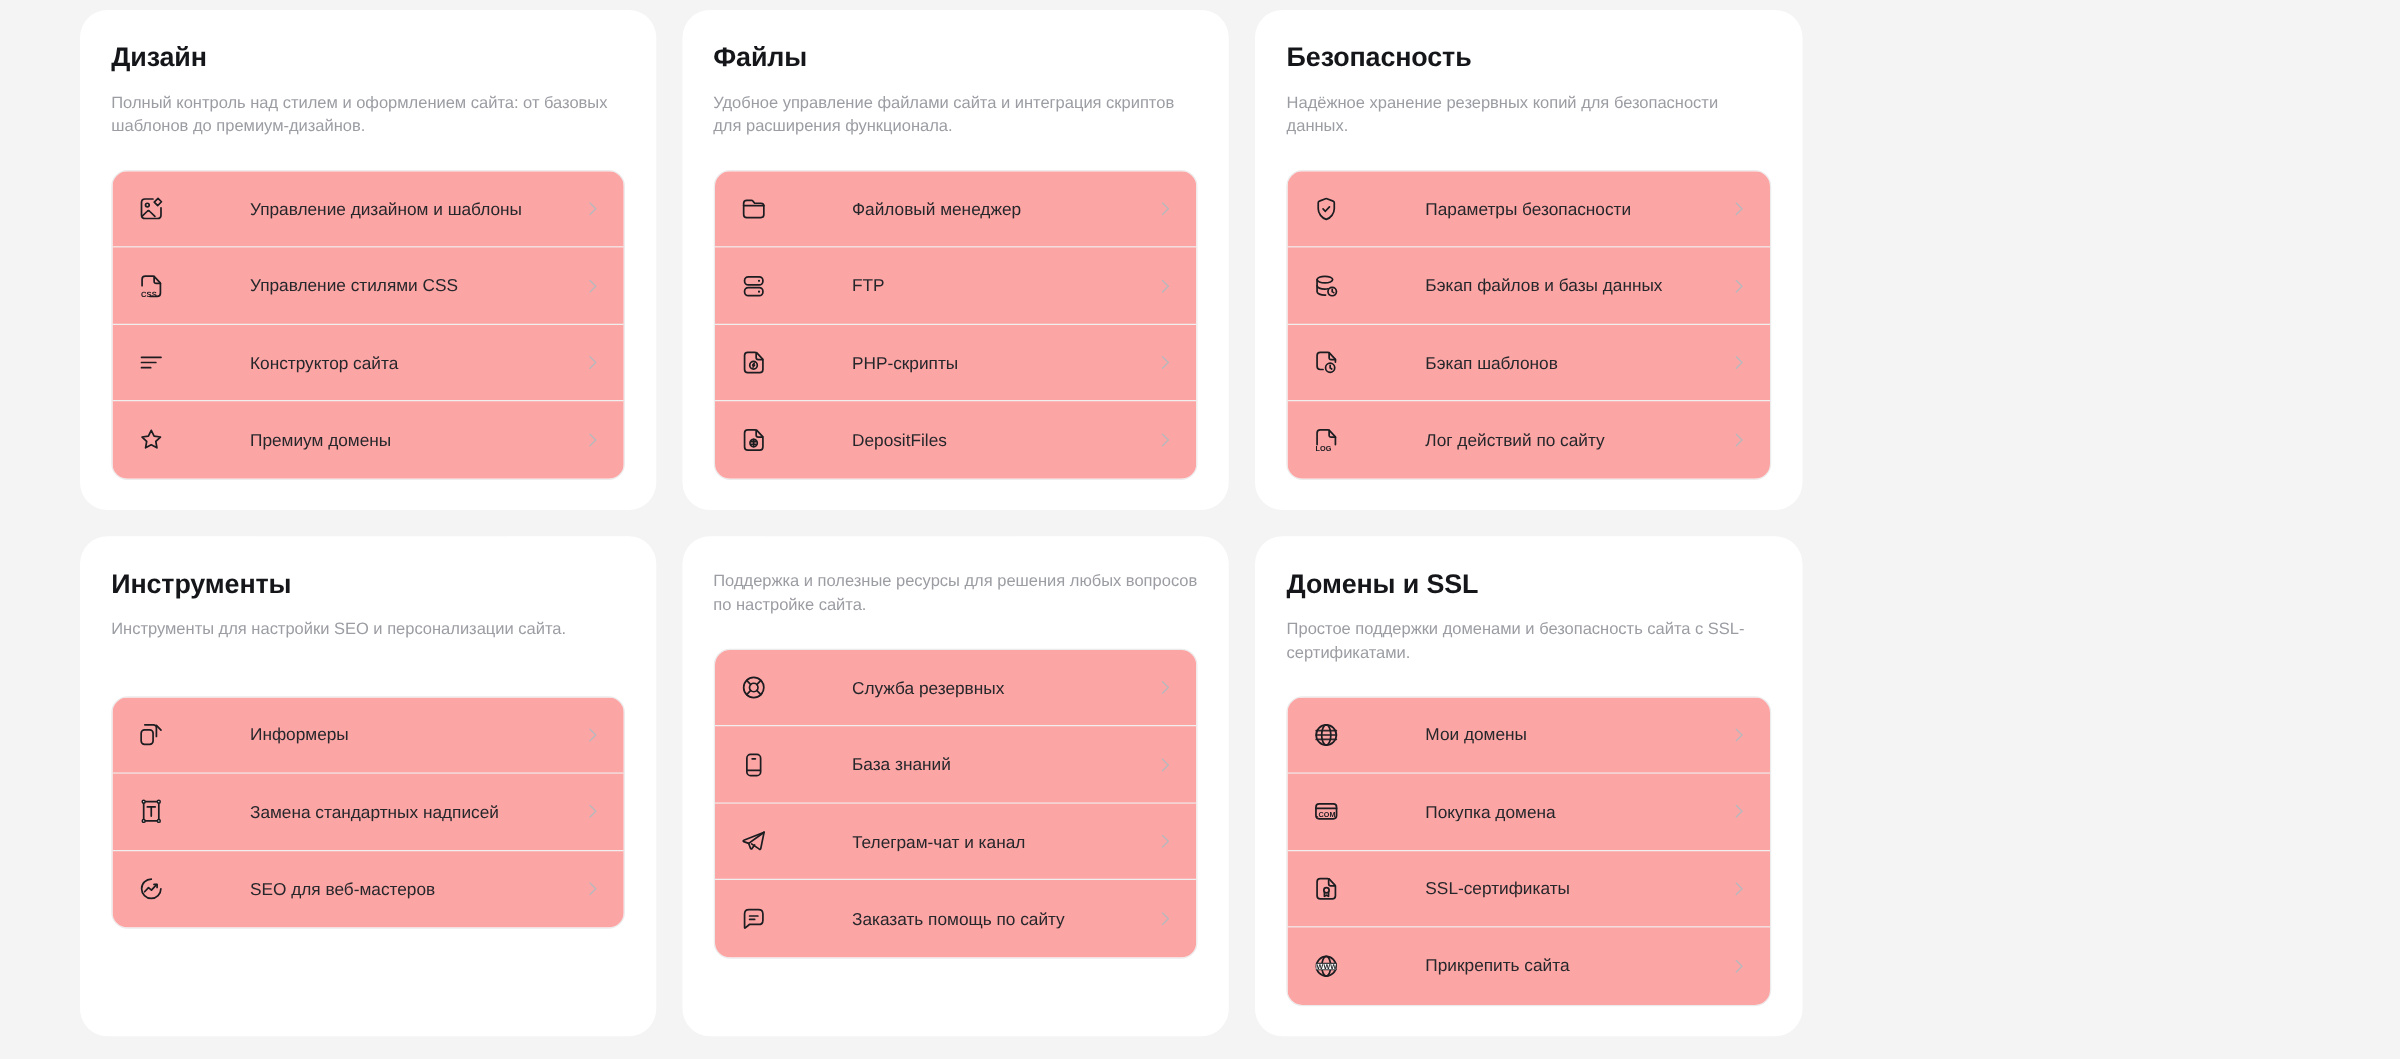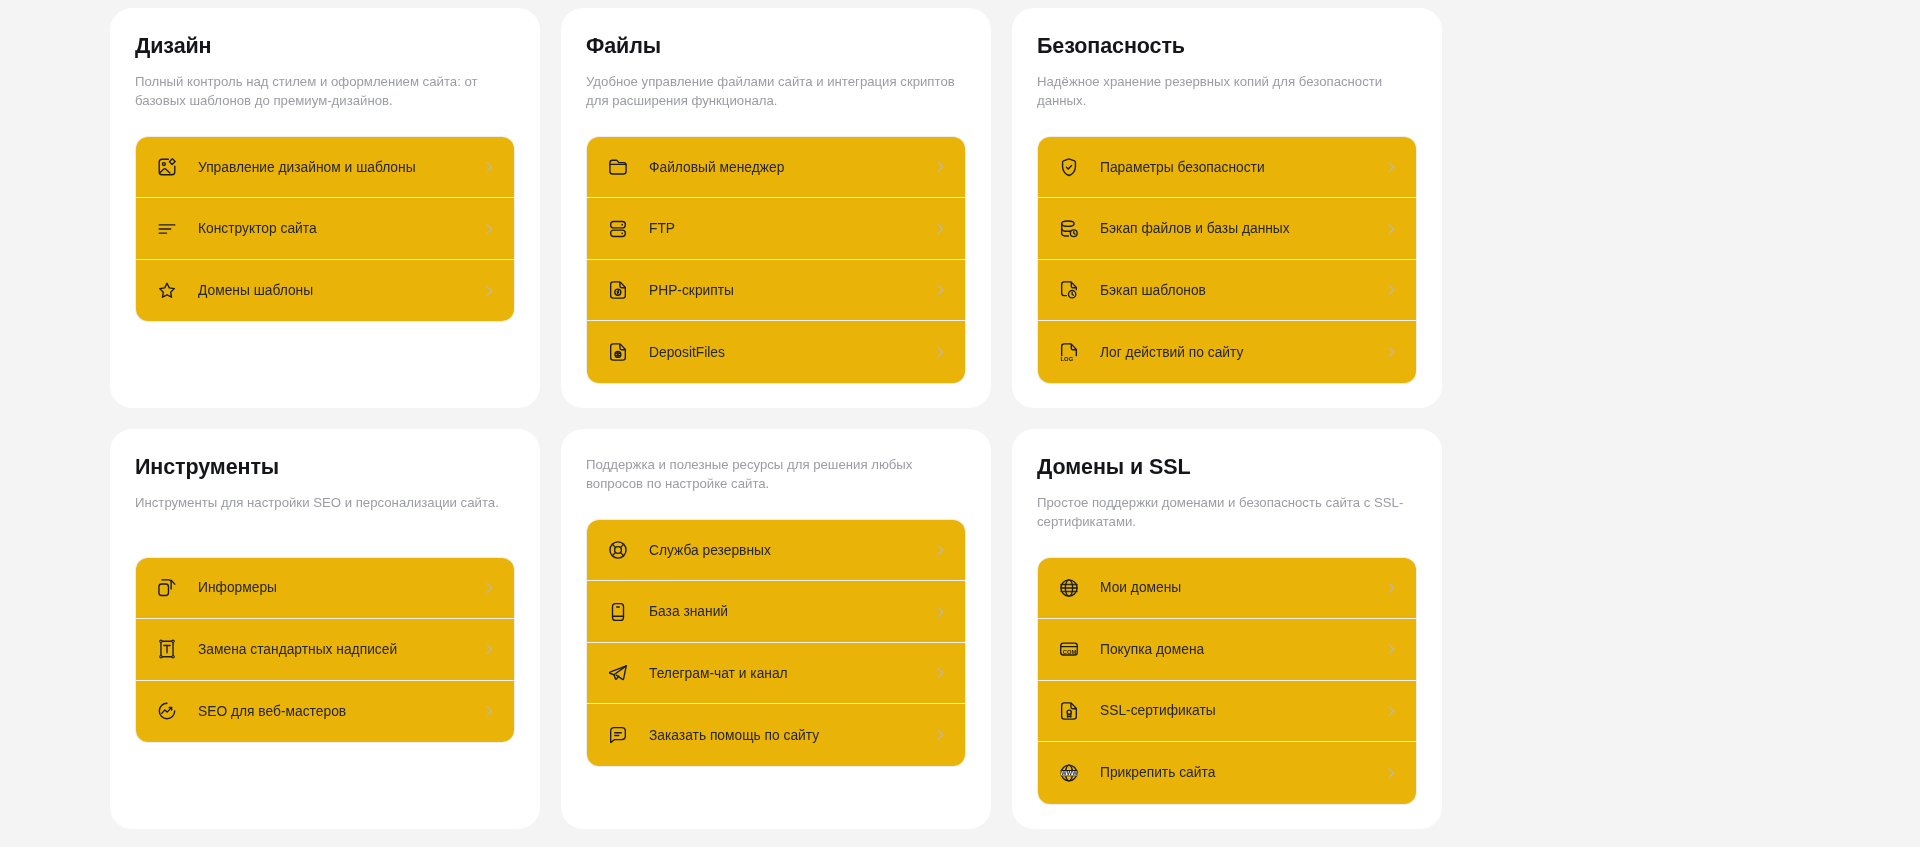--- a/index.html
+++ b/index.html
@@ -11,21 +11,21 @@
     height: 847px;
     background: #f4f4f5;
     font-family: "Liberation Sans", "DejaVu Sans", sans-serif;
     -webkit-font-smoothing: antialiased;
   }
 
   .page {
     width: 1552px;
     min-height: 847px;
     background: #f4f4f5;
-    padding: 8px 110px 0 110px;
+    padding: 8px 110px 0 64px;
   }
 
   .grid {
     display: grid;
     grid-template-columns: repeat(3, 1fr);
     column-gap: 21px;
     row-gap: 21px;
   }
 
   .card {
@@ -62,21 +62,22 @@
     background: #fff;
   }
 
   .row {
     display: flex;
     align-items: center;
     height: 61.5px;
     padding: 0 17px 0 20px;
     border-bottom: 1px solid #efeff0;
     cursor: pointer;
-    background: #eab308;
+    background: #fca5a5;
+    gap: 48px;
   }
   .row:last-child { border-bottom: none; }
 
   .row-icon {
     width: 22px;
     height: 22px;
     flex: 0 0 22px;
     display: flex;
     align-items: center;
     justify-content: center;
@@ -126,39 +127,55 @@
         <span class="row-label">Управление дизайном и шаблоны</span>
         <span class="row-chevron">
               <svg width="16" height="16" viewBox="0 0 24 24">
                 <path d="M9 5l7 7-7 7" stroke="currentColor" fill="none" stroke-width="1.6" stroke-linecap="round" stroke-linejoin="round"></path>
               </svg>
             </span>
       </div>
       <div class="row">
         <span class="row-icon">
               <svg width="22" height="22" viewBox="0 0 24 24">
+                <path stroke="currentColor" fill="none" stroke-width="1.5" stroke-linecap="round" stroke-linejoin="round" d="M20 9.5V18c0 1.8-1 2.8-2.8 2.8h-6.4"></path>
+                <path stroke="currentColor" fill="none" stroke-width="1.5" stroke-linecap="round" stroke-linejoin="round" d="M20 9.5h-3.6c-1.3 0-1.9-.6-1.9-1.9V4c0-.5-.4-.9-.9-.9H6.8C5 3.1 4 4.1 4 5.9v5.6"></path>
+                <path stroke="currentColor" fill="none" stroke-width="1.5" stroke-linecap="round" stroke-linejoin="round" d="M14.5 3.4l5.3 5.6"></path>
+                <text x="3" y="21.4" font-size="6.6" font-weight="700" fill="currentColor" font-family="Liberation Sans, sans-serif" letter-spacing="0.1">CSS</text>
+              </svg>
+            </span>
+        <span class="row-label">Управление стилями CSS</span>
+        <span class="row-chevron">
+              <svg width="16" height="16" viewBox="0 0 24 24">
+                <path d="M9 5l7 7-7 7" stroke="currentColor" fill="none" stroke-width="1.6" stroke-linecap="round" stroke-linejoin="round"></path>
+              </svg>
+            </span>
+      </div>
+      <div class="row">
+        <span class="row-icon">
+              <svg width="22" height="22" viewBox="0 0 24 24">
                 <path stroke="currentColor" fill="none" stroke-width="1.5" stroke-linecap="round" stroke-linejoin="round" d="M3.5 7.5h17"></path>
                 <path stroke="currentColor" fill="none" stroke-width="1.5" stroke-linecap="round" stroke-linejoin="round" d="M3.5 12h12.5"></path>
                 <path stroke="currentColor" fill="none" stroke-width="1.5" stroke-linecap="round" stroke-linejoin="round" d="M3.5 16.5h8"></path>
               </svg>
             </span>
         <span class="row-label">Конструктор сайта</span>
         <span class="row-chevron">
               <svg width="16" height="16" viewBox="0 0 24 24">
                 <path d="M9 5l7 7-7 7" stroke="currentColor" fill="none" stroke-width="1.6" stroke-linecap="round" stroke-linejoin="round"></path>
               </svg>
             </span>
       </div>
       <div class="row">
         <span class="row-icon">
               <svg width="22" height="22" viewBox="0 0 24 24">
                 <path stroke="currentColor" fill="none" stroke-width="1.5" stroke-linecap="round" stroke-linejoin="round" d="M12 3.6l2.5 5 5.5.8-4 3.9.95 5.5L12 16.2l-4.95 2.6.95-5.5-4-3.9 5.5-.8z"></path>
               </svg>
             </span>
-        <span class="row-label">Домены шаблоны</span>
+        <span class="row-label">Премиум домены</span>
         <span class="row-chevron">
               <svg width="16" height="16" viewBox="0 0 24 24">
                 <path d="M9 5l7 7-7 7" stroke="currentColor" fill="none" stroke-width="1.6" stroke-linecap="round" stroke-linejoin="round"></path>
               </svg>
             </span>
       </div>
         </div>
       </div>
       <div class="card">
     <h2 class="card-title">Файлы</h2>

